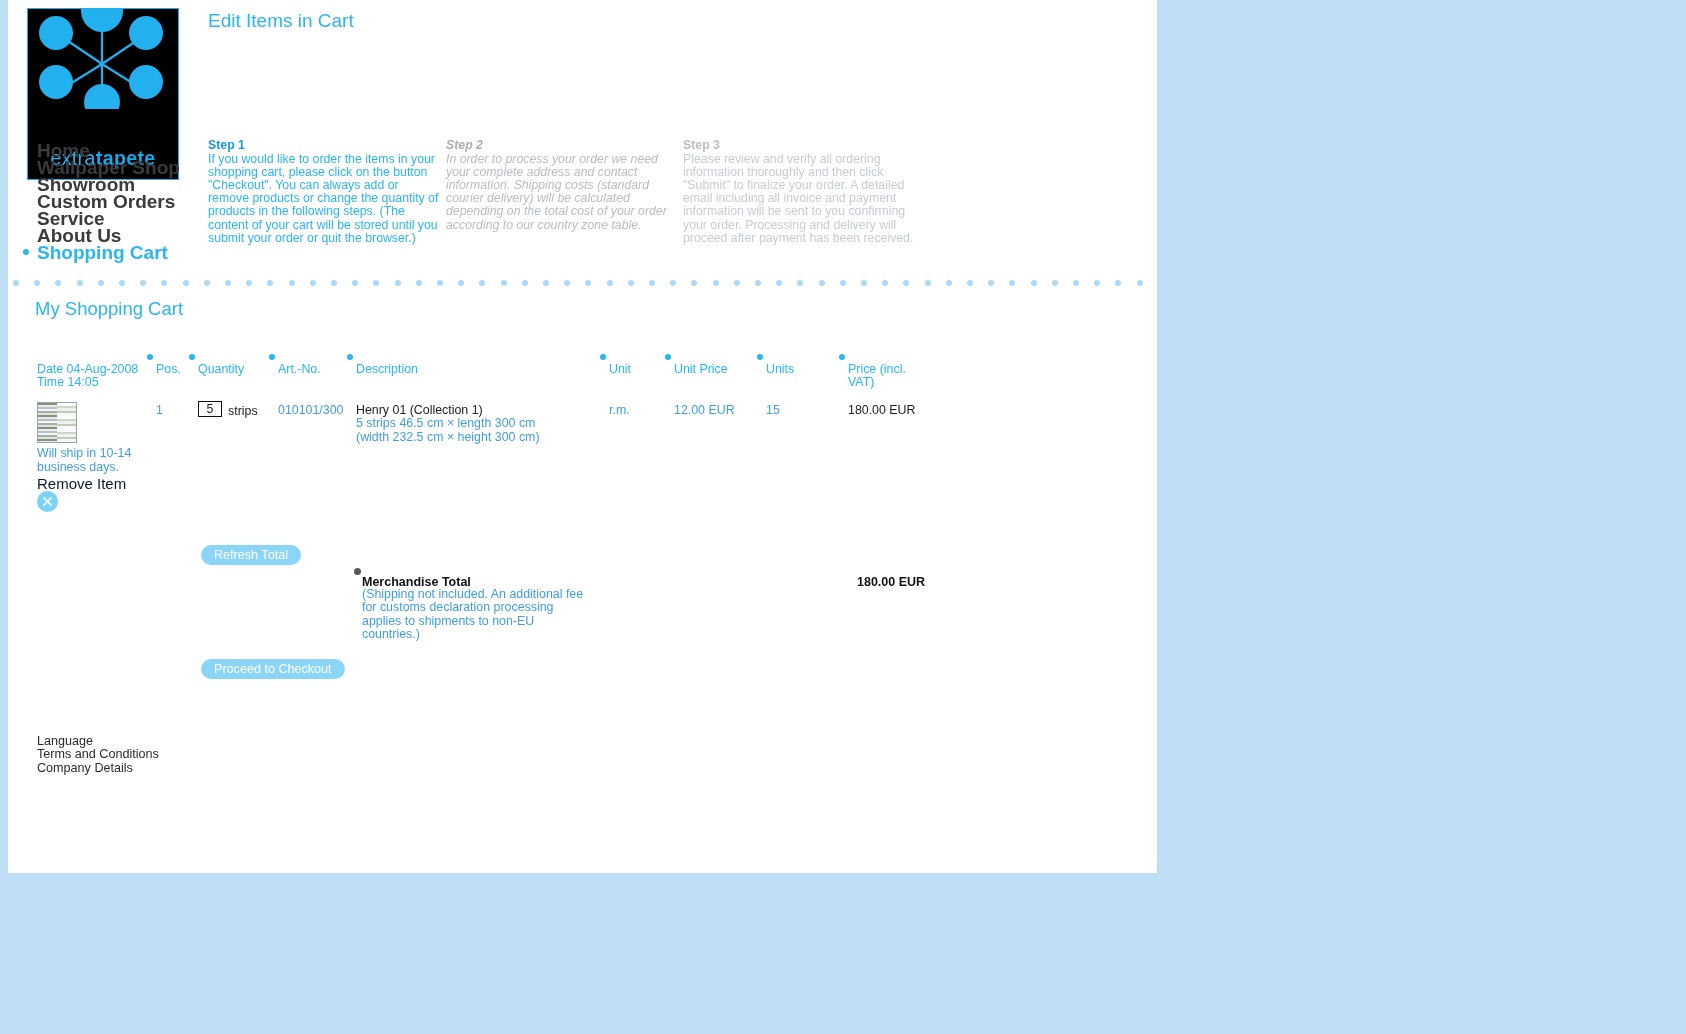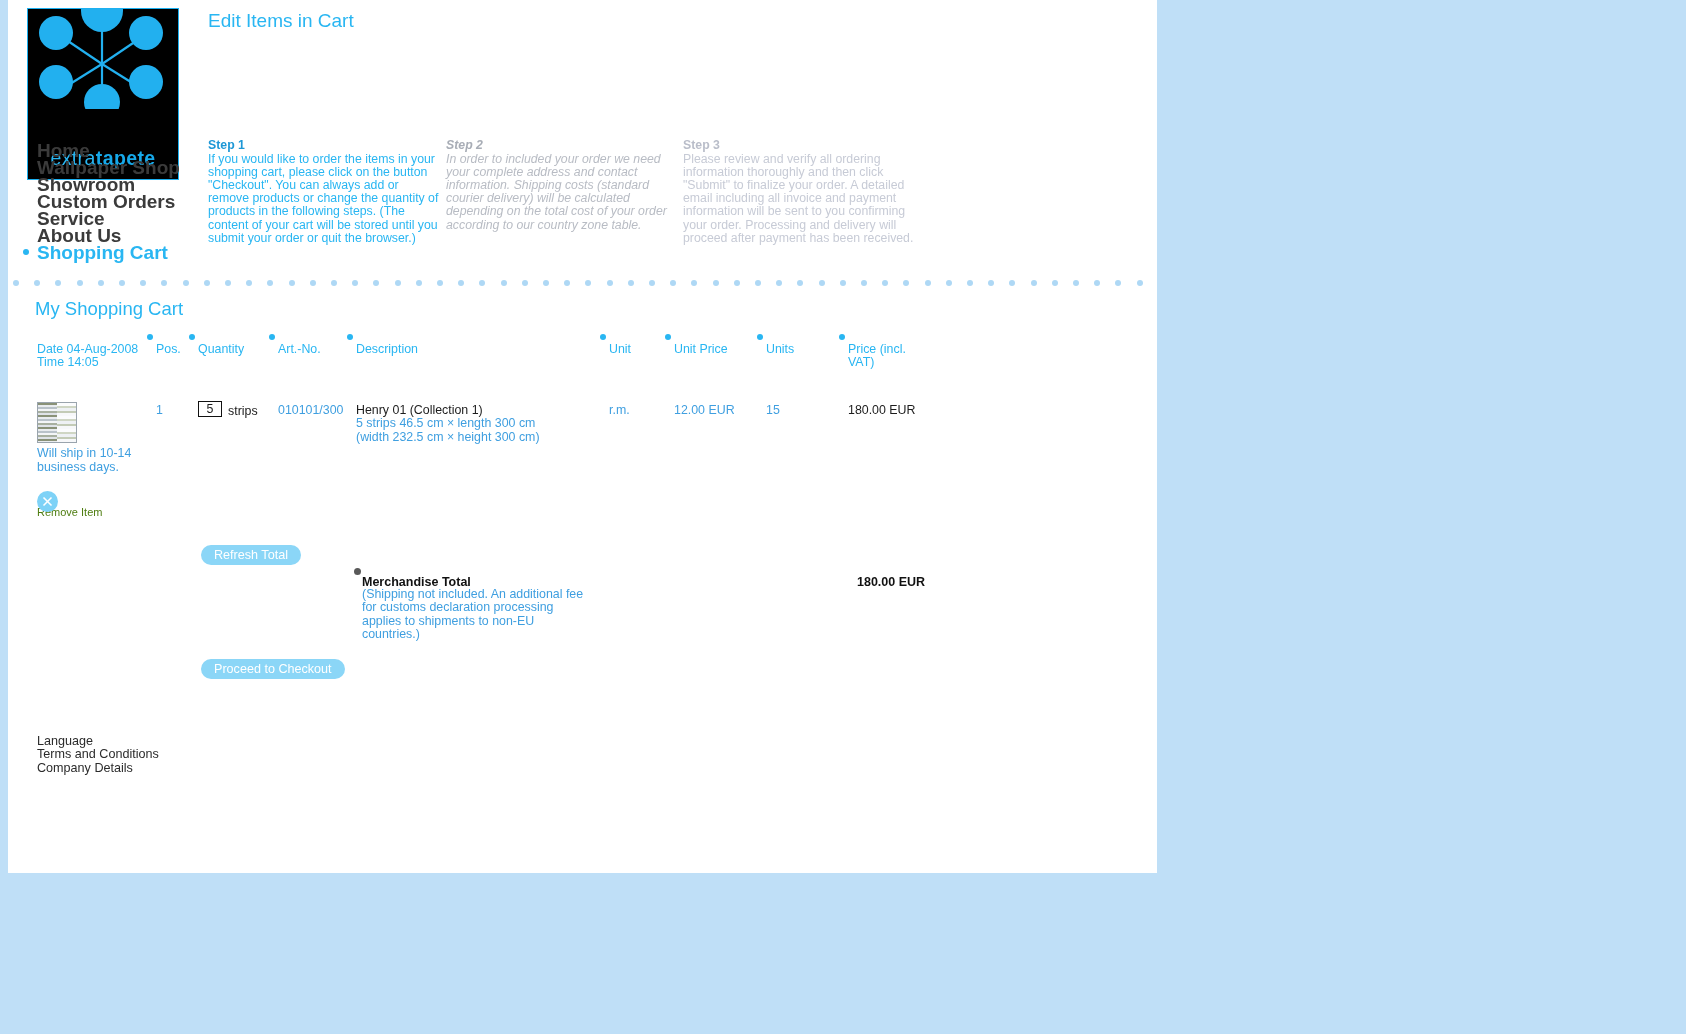--- a/index.html
+++ b/index.html
@@ -142,21 +142,21 @@
   .col-date  { left: 29px;  width: 120px; }
   .col-pos   { left: 148px; width: 40px; }
   .col-qty   { left: 190px; width: 80px; }
   .col-art   { left: 270px; width: 78px; }
   .col-desc  { left: 348px; width: 250px; }
   .col-unit  { left: 601px; width: 60px; }
   .col-uprice{ left: 666px; width: 88px; }
   .col-units { left: 758px; width: 76px; }
   .col-price { left: 840px; width: 110px; }
 
-  #table-head { position: absolute; left: 0; top: 343px; height: 34px; width: 1014px; }
+  #table-head { position: absolute; left: 0; top: 363px; height: 34px; width: 1014px; }
   .th {
     font-size: 12.4px;
     line-height: 13.2px;
     color: #29b6f2;
     white-space: normal;
   }
   .th.with-dot::before {
     content: "";
     position: absolute;
     left: -9px;
@@ -184,21 +184,21 @@
     height: 41px;
     border: 1px solid #9aa4ad;
     overflow: hidden;
     background: #e7e9ec;
   }
   #thumb .half { position: absolute; top: 0; height: 100%; width: 50%; }
   #thumb .half.l { left: 0; }
   #thumb .half.r { left: 50%; }
 
   #ship-note { position: absolute; left: 29px; top: 48px; width: 110px; font-size: 12.4px; line-height: 14px; color: #3f9fe0; }
-  #remove-link { position: absolute; left: 29px; top: 77px; font-size: 11px; color: #4d7c0f; cursor: pointer; white-space: nowrap; margin-top: 31px; }
+  #remove-link { position: absolute; left: 29px; top: 77px; font-size: 15px; color: #0f172a; cursor: pointer; white-space: nowrap; }
   #remove-btn {
     position: absolute;
     left: 29px;
     top: 93px;
     width: 21px;
     height: 21px;
     border-radius: 50%;
     background: #7ed2f7;
     cursor: pointer;
   }
@@ -328,21 +328,21 @@
     </nav>
 
     <div id="page-title">Edit Items in Cart</div>
 
     <div class="step" id="step-1">
       <span class="step-title">Step 1</span>
       <span class="step-body">If you would like to order the items in your shopping cart, please click on the button "Checkout". You can always add or remove products or change the quantity of products in the following steps. (The content of your cart will be stored until you submit your order or quit the browser.)</span>
     </div>
     <div class="step" id="step-2">
       <span class="step-title">Step 2</span>
-      <span class="step-body">In order to included your order we need your complete address and contact information. Shipping costs (standard courier delivery) will be calculated depending on the total cost of your order according to our country zone table.</span>
+      <span class="step-body">In order to process your order we need your complete address and contact information. Shipping costs (standard courier delivery) will be calculated depending on the total cost of your order according to our country zone table.</span>
     </div>
     <div class="step" id="step-3">
       <span class="step-title">Step 3</span>
       <span class="step-body">Please review and verify all ordering information thoroughly and then click "Submit" to finalize your order. A detailed email including all invoice and payment information will be sent to you confirming your order. Processing and delivery will proceed after payment has been received.</span>
     </div>
 
     <div id="dot-divider">
         <span class="dot" style="left: 5px;"></span>
         <span class="dot" style="left: 26.2px;"></span>
         <span class="dot" style="left: 47.4px;"></span>

